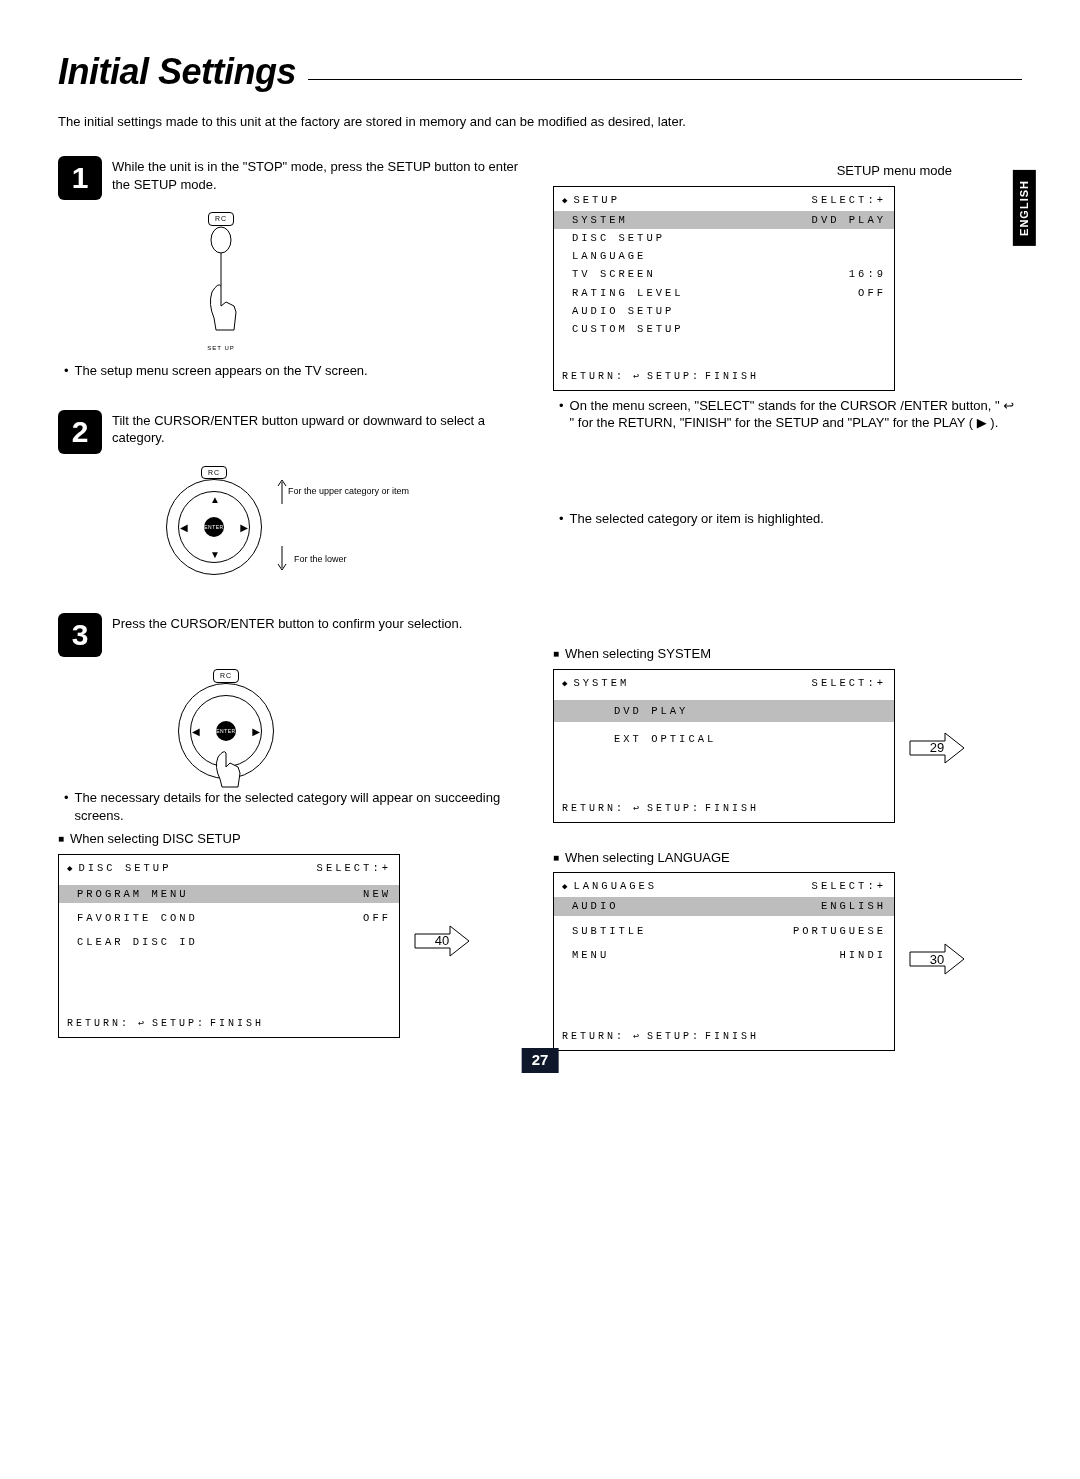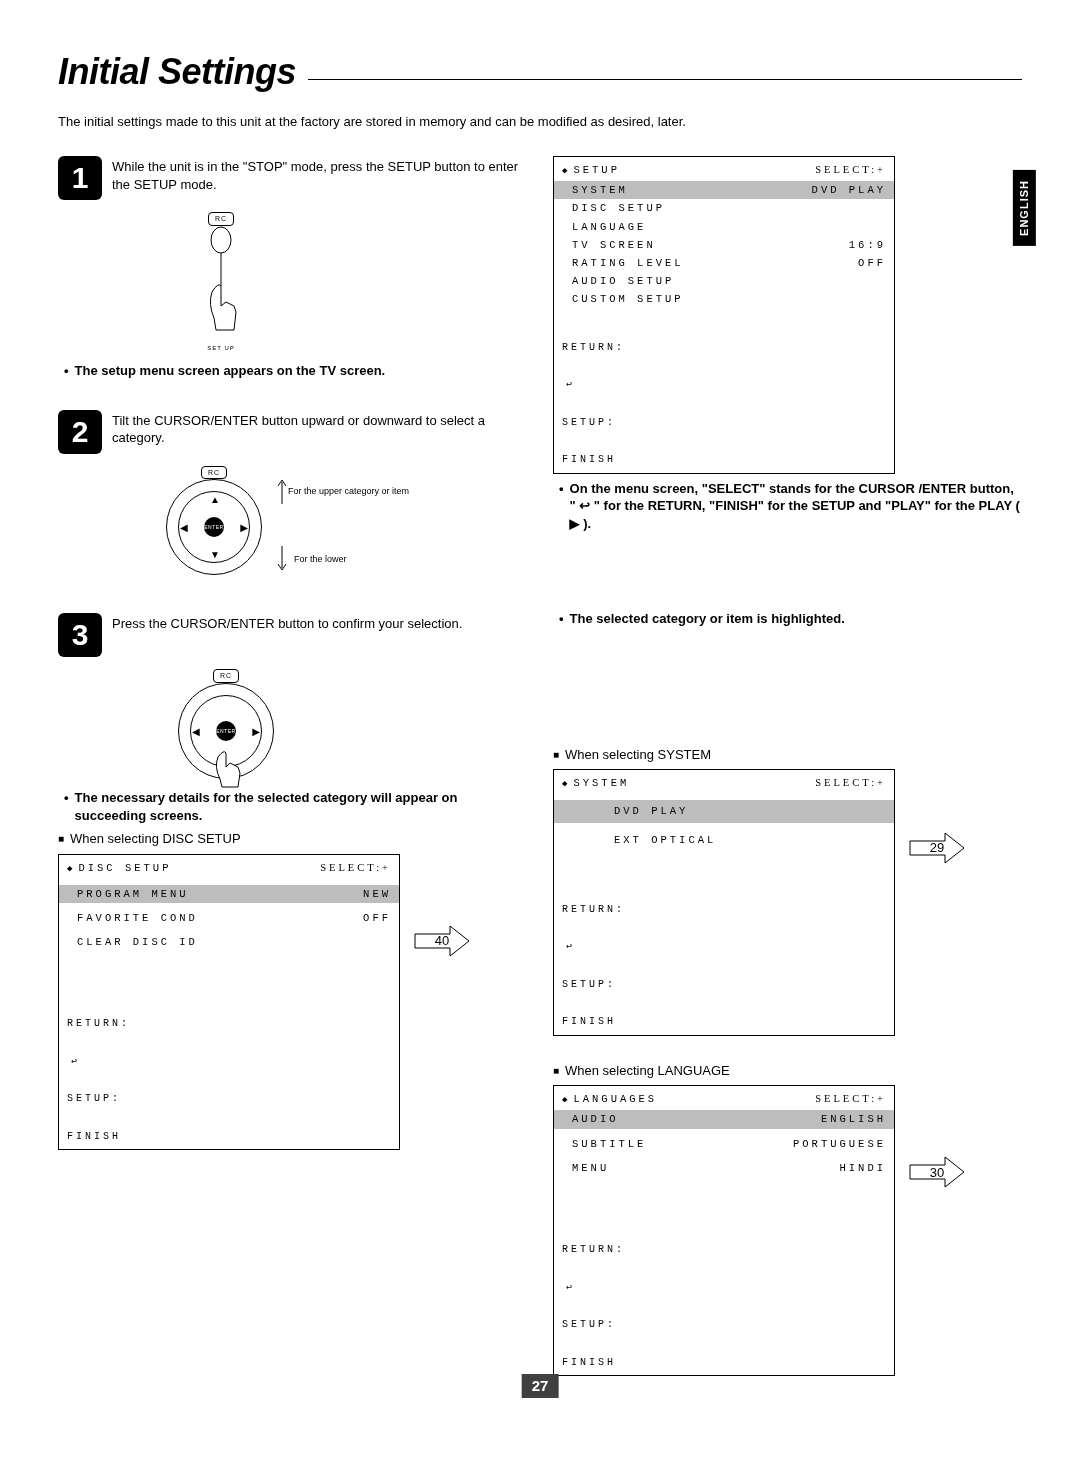--- a/index.html
+++ b/index.html
@@ -47,55 +47,54 @@
   .col { flex: 1; }
   .step-row { display: flex; margin-bottom: 8px; }
   .step-num {
     width: 44px; height: 44px; min-width:44px;
     background: #000; color:#fff; border-radius:6px;
     font-size: 30px; font-weight:700;
     display:flex; align-items:center; justify-content:center;
     margin-right: 10px;
   }
   .step-text { padding-top: 2px; }
-  .bullet { display:flex; margin: 2px 0 2px 6px; font-weight: bold; }
+  .bullet { display:flex; margin: 2px 0 2px 6px; }
   .bullet::before { content:"•"; margin-right:6px; }
   .heading-small { margin: 6px 0 6px 0; }
   .sq::before { content:"■"; font-size:10px; margin-right:6px; position:relative; top:-1px; }
 
   .menu-box {
     border:1px solid #000;
     font-family: "Courier New", monospace;
     font-size: 10.5px;
     letter-spacing: 3px;
     padding: 0;
     width: 340px;
     position: relative;
   }
   .menu-hdr {
     display:flex;
     padding: 6px 8px 4px 8px;
     align-items: flex-end;
   }
   .menu-hdr .diamond::before { content:"◆"; letter-spacing:0; margin-right:6px; font-size:9px; }
-  .menu-hdr .right { margin-left:auto;font-family:Liberation Serif, serif; }
+  .menu-hdr .right { margin-left:auto; }
   .menu-row {
     display:flex;
     padding: 2px 8px 2px 18px;
   }
   .menu-row .v { margin-left:auto; }
   .hl { background:#bdbdbd; }
   .menu-opt { padding: 4px 8px 4px 60px; letter-spacing:3px; }
   .menu-footer {
     padding: 6px 8px;
     display:flex;
-    gap: 24px;
+    gap: 4px;
     font-size:10px;
     letter-spacing:3px;
-    flex-direction:column;
   }
   .menu-footer .ret-icon { letter-spacing:0; margin:0 4px; }
   .menu-gap { height: 6px; }
   .menu-gap-lg { height: 60px; }
 
   .callout {
     position: relative;
     display:inline-flex;
     align-items:center;
     font-size:13px;
@@ -127,21 +126,21 @@
   .enter-wheel .tri.up { top:14px; left:44px; }
   .enter-wheel .tri.down { bottom:14px; left:44px; }
   .enter-wheel .tri.l { left:14px; top:42px; }
   .enter-wheel .tri.r { right:14px; top:42px; }
 
   .page-num {
     position:absolute;
     bottom: 18px;
     left: 50%;
     transform: translateX(-50%);
-    background:#404040; color:#fff;
+    background:#0f172a; color:#fff;
     font-weight:700;
     font-size:15px;
     padding: 2px 10px;
   }
 
   .disc-row { display:flex; align-items:flex-start; gap:8px; }
 
 </style>
 </head>
 <body>
@@ -271,20 +270,21 @@
             <path d="M1 10 L36 10 L36 2 L55 17 L36 32 L36 24 L1 24 Z" fill="none" stroke="#000"></path>
           </svg>
         <span class="callout-num">40</span>
       </div>
     </div>
 
   </div>
 
   <div class="col">
 
+    <div class="heading-small" style="text-align:right;margin-right:70px">SETUP menu mode</div>
     <div class="menu-box">
       <div class="menu-hdr">
           <span class="diamond">SETUP</span>
           <span class="right">SELECT:+</span>
         </div>
       <div class="menu-row hl">
           <span>SYSTEM</span>
           <span class="v">DVD PLAY</span>
         </div>
       <div class="menu-row">

